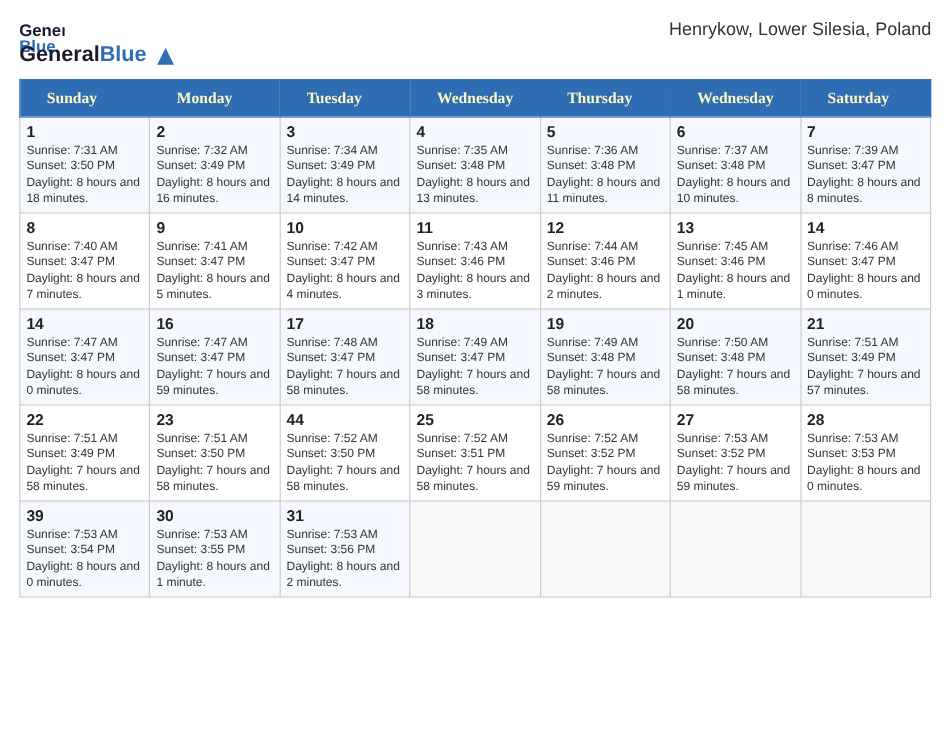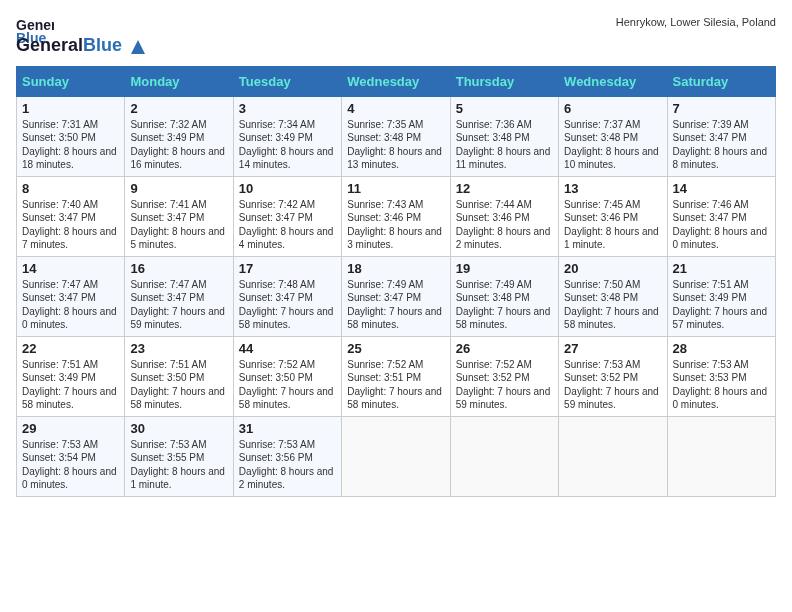--- a/index.html
+++ b/index.html
@@ -21,36 +21,37 @@
       flex-direction: column;
       align-items: flex-start;
     }
     .title-area { text-align: right; }
     .month-title {
       font-size: 32px;
       font-weight: bold;
       color: #222;
     }
     .location-title {
-      font-size: 11px;
+      font-size: 15px;
       color: #333;
     }
     table {
       width: 100%;
       border-collapse: collapse;
       font-size: 11px;
     }
     thead tr th {
       background: #2e6db4;
-      color: #5eead4;
-      padding: 7px 5px;
+      color: #fef9c3;
+      padding: 7px 22px;
       text-align: left;
       font-size: 13px;
       font-weight: bold;
       border: 1px solid #2e6db4;
+      font-family: Liberation Serif, serif;
     }
     tbody tr td {
       border: 1px solid #ccc;
       vertical-align: top;
       padding: 4px 5px;
       width: 14.28%;
       min-height: 80px;
       background: #fff;
     }
     tbody tr:nth-child(odd) td {
@@ -147,21 +148,21 @@
       <tr>
         <td><span class="day-num">22</span><span class="day-info">Sunrise: 7:51 AM<br>Sunset: 3:49 PM<br>Daylight: 7 hours and 58 minutes.</span></td>
         <td><span class="day-num">23</span><span class="day-info">Sunrise: 7:51 AM<br>Sunset: 3:50 PM<br>Daylight: 7 hours and 58 minutes.</span></td>
         <td><span class="day-num">44</span><span class="day-info">Sunrise: 7:52 AM<br>Sunset: 3:50 PM<br>Daylight: 7 hours and 58 minutes.</span></td>
         <td><span class="day-num">25</span><span class="day-info">Sunrise: 7:52 AM<br>Sunset: 3:51 PM<br>Daylight: 7 hours and 58 minutes.</span></td>
         <td><span class="day-num">26</span><span class="day-info">Sunrise: 7:52 AM<br>Sunset: 3:52 PM<br>Daylight: 7 hours and 59 minutes.</span></td>
         <td><span class="day-num">27</span><span class="day-info">Sunrise: 7:53 AM<br>Sunset: 3:52 PM<br>Daylight: 7 hours and 59 minutes.</span></td>
         <td><span class="day-num">28</span><span class="day-info">Sunrise: 7:53 AM<br>Sunset: 3:53 PM<br>Daylight: 8 hours and 0 minutes.</span></td>
       </tr>
       <tr>
-        <td><span class="day-num">29</span><span class="day-info">Sunrise: 7:53 AM<br>Sunset: 3:54 PM<br>Daylight: 8 hours and 0 minutes.</span></td>
+        <td><span class="day-num">39</span><span class="day-info">Sunrise: 7:53 AM<br>Sunset: 3:54 PM<br>Daylight: 8 hours and 0 minutes.</span></td>
         <td><span class="day-num">30</span><span class="day-info">Sunrise: 7:53 AM<br>Sunset: 3:55 PM<br>Daylight: 8 hours and 1 minute.</span></td>
         <td><span class="day-num">31</span><span class="day-info">Sunrise: 7:53 AM<br>Sunset: 3:56 PM<br>Daylight: 8 hours and 2 minutes.</span></td>
         <td class="empty-cell"></td>
         <td class="empty-cell"></td>
         <td class="empty-cell"></td>
         <td class="empty-cell"></td>
       </tr>
     </tbody>
 </table>
 

